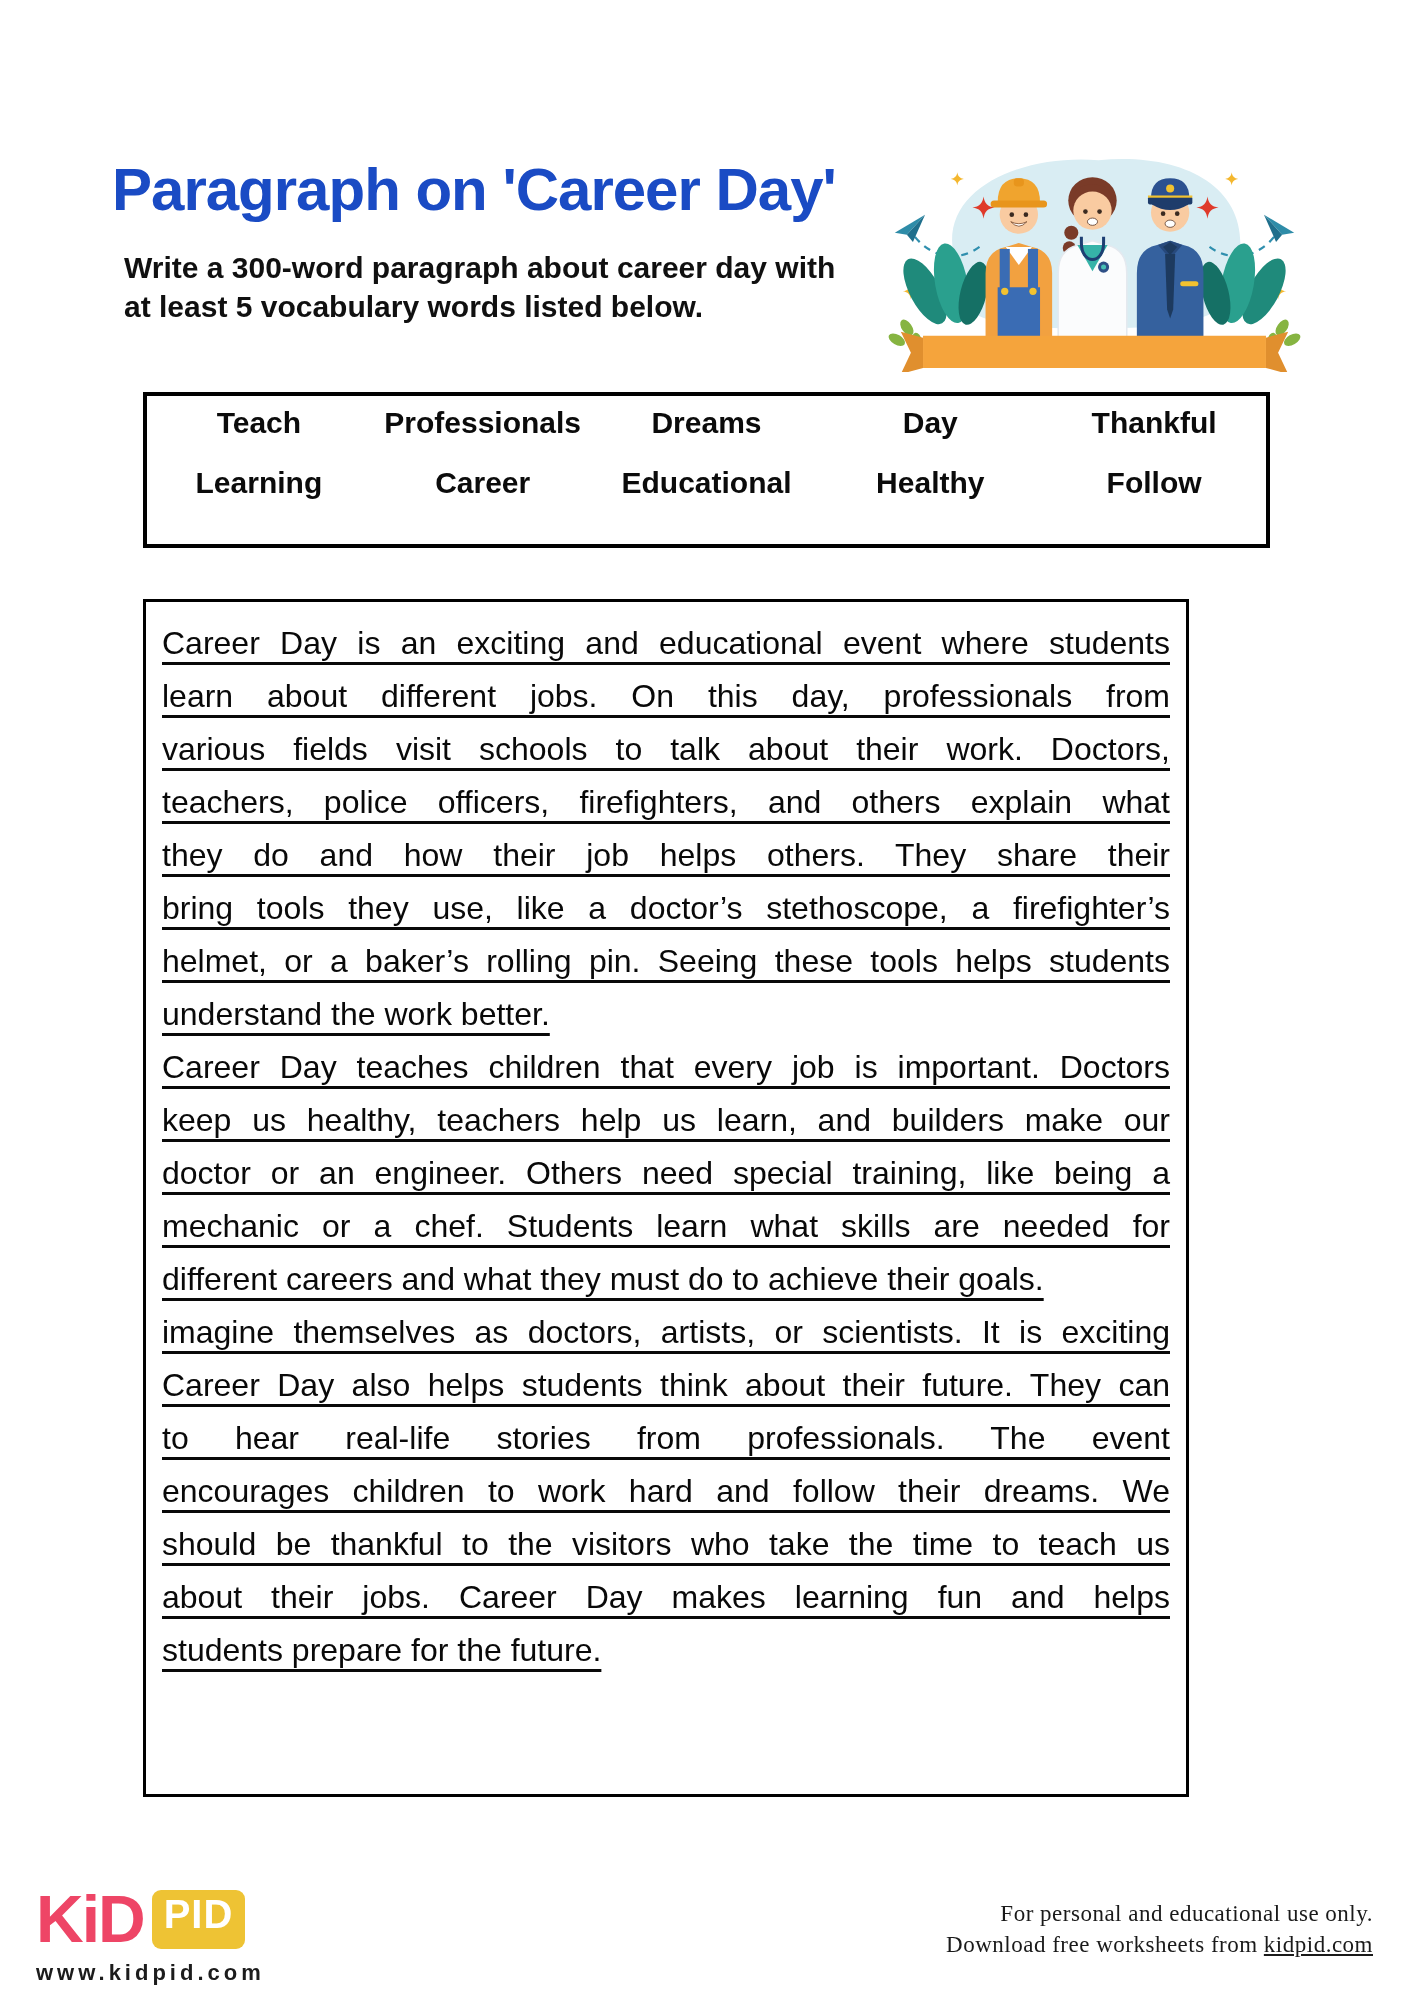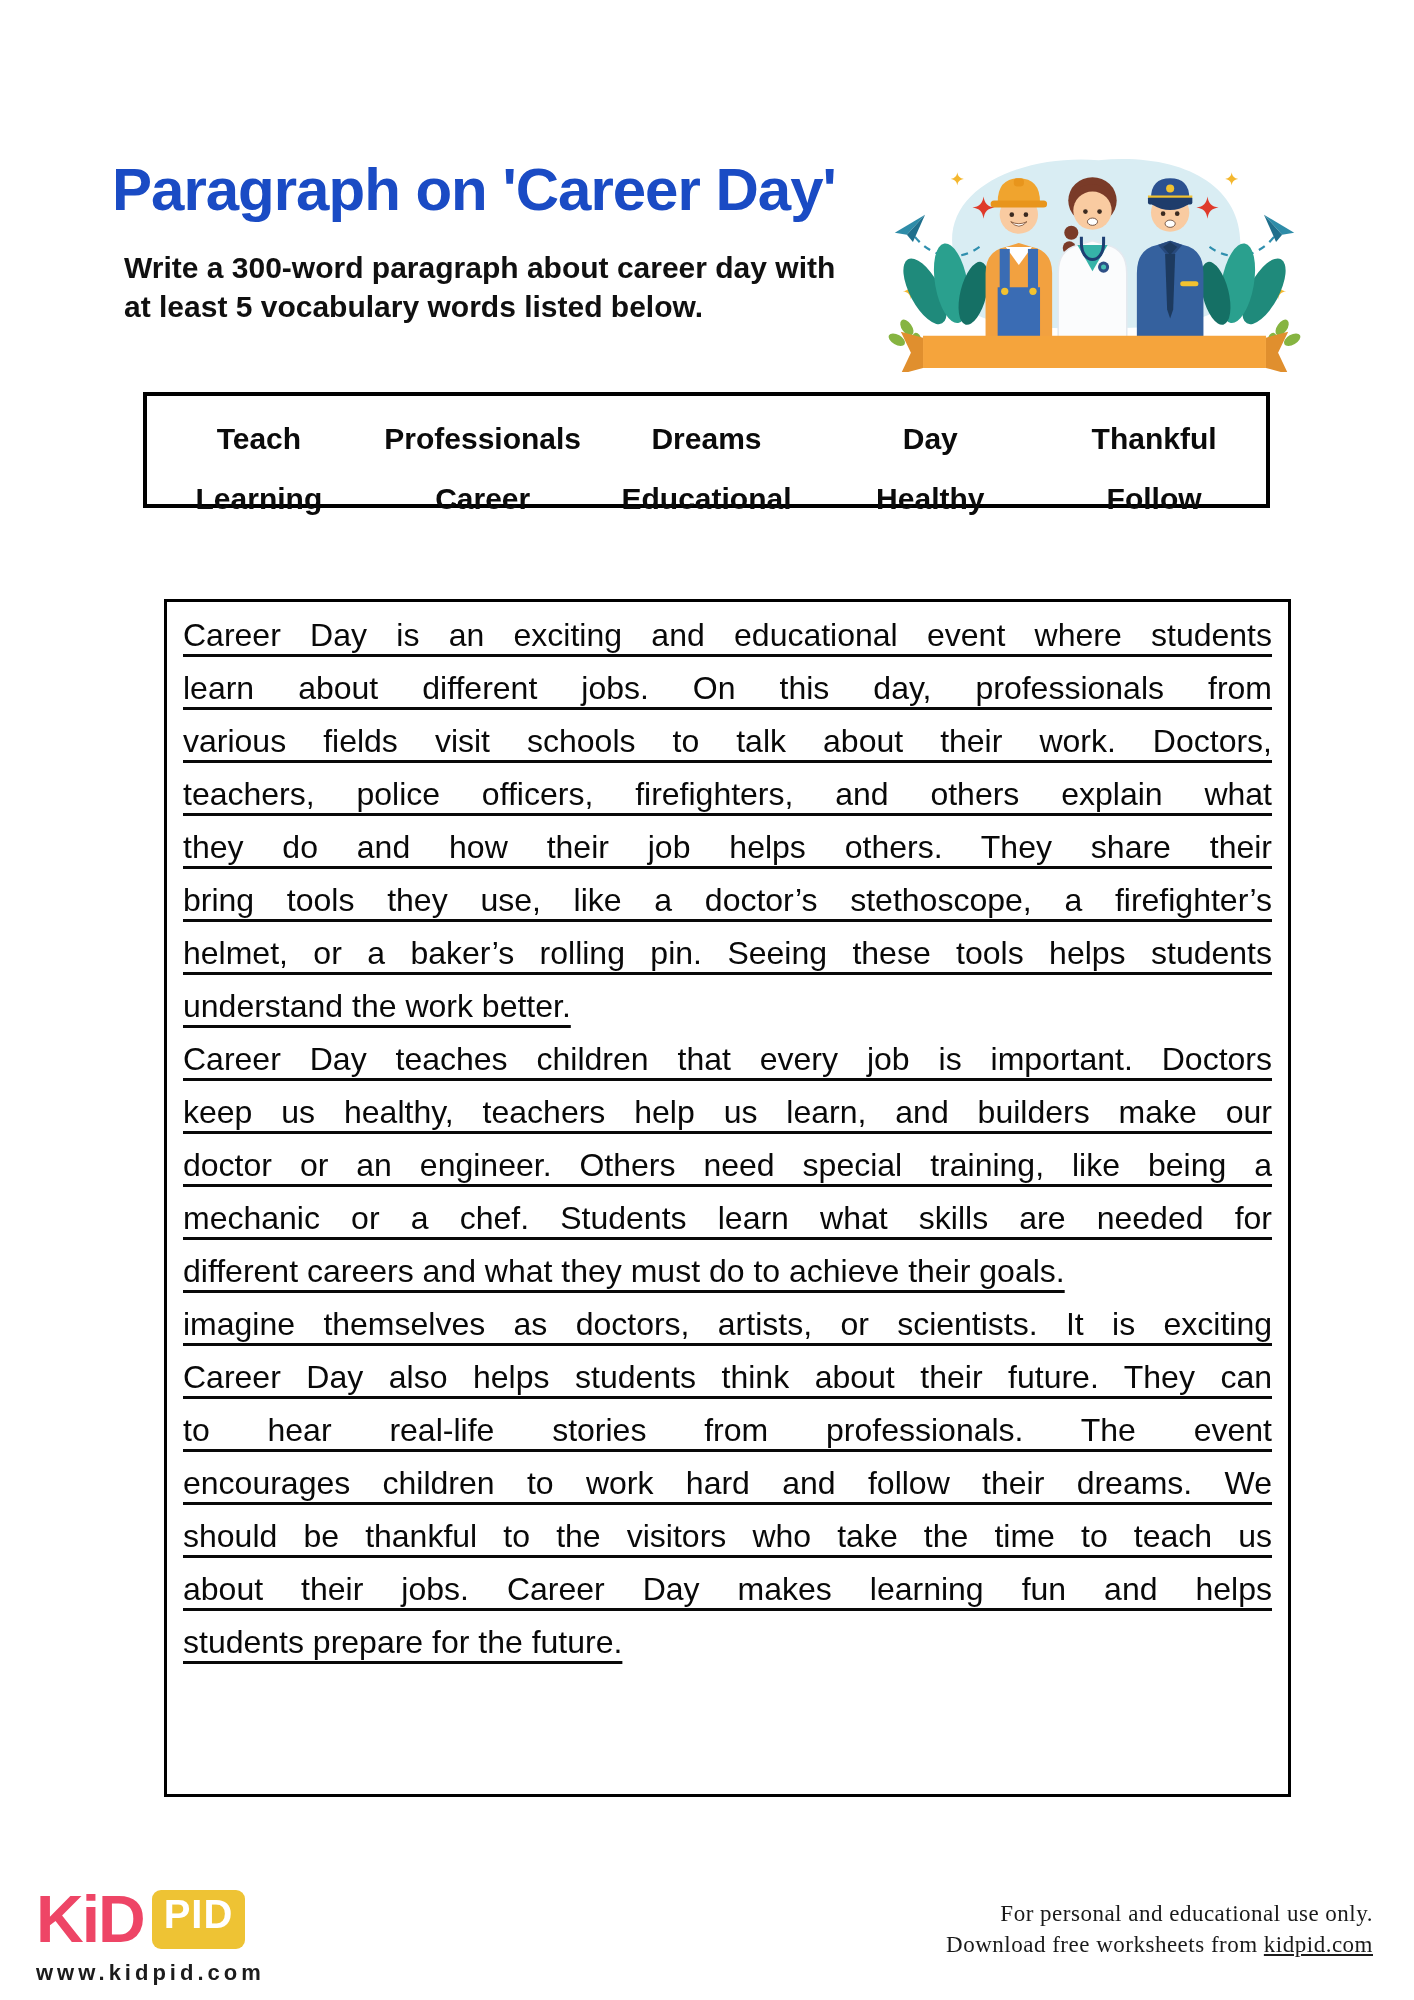--- a/index.html
+++ b/index.html
@@ -9,28 +9,28 @@
   
   .title{position:absolute;left:112px;top:160px;font-size:60px;font-weight:800;
          letter-spacing:-1px;color:#1a4bc4;line-height:1;white-space:nowrap;}
   .subtitle{position:absolute;left:124px;top:248px;width:780px;font-size:30px;font-weight:700;
             color:#101010;line-height:39px;}
 
   
   .illus{position:absolute;left:872px;top:140px;width:445px;height:232px;}
 
   
-  .vocab-box{position:absolute;left:143px;top:392px;width:1127px;height:116px;
-             border:4px solid #000;box-sizing:border-box;padding-top:24px;}
+  .vocab-box{position:absolute;left:143px;top:392px;width:1127px;height:156px;
+             border:4px solid #000;box-sizing:border-box;padding-top:8px;}
   .vocab-row{display:grid;grid-template-columns:repeat(5,1fr);height:38px;margin-bottom:22px;}
   .vocab-word{text-align:center;font-size:30px;font-weight:700;color:#0b0b0b;line-height:38px;}
 
   
-  .para-box{position:absolute;left:143px;top:599px;width:1127px;height:1198px;
-            border:3px solid #000;box-sizing:border-box;padding:7px 16px 0 16px;overflow:hidden;margin-left:21px;}
+  .para-box{position:absolute;left:143px;top:599px;width:1046px;height:1198px;
+            border:3px solid #000;box-sizing:border-box;padding:15px 16px 0 16px;overflow:hidden;}
   .pline{height:53px;line-height:53px;font-size:32px;color:#090909;
          text-align:justify;text-align-last:justify;
          text-decoration:underline;text-decoration-thickness:3px;text-underline-offset:8px;
          text-decoration-skip-ink:none;}
   .pline.end{text-align-last:left;}
 
   
   .logo{position:absolute;left:36px;top:1886px;}
   .logo-row{display:flex;align-items:center;gap:8px;}
   .logo-kid{font-size:66px;font-weight:800;letter-spacing:-2px;color:#ee4566;line-height:1;}

